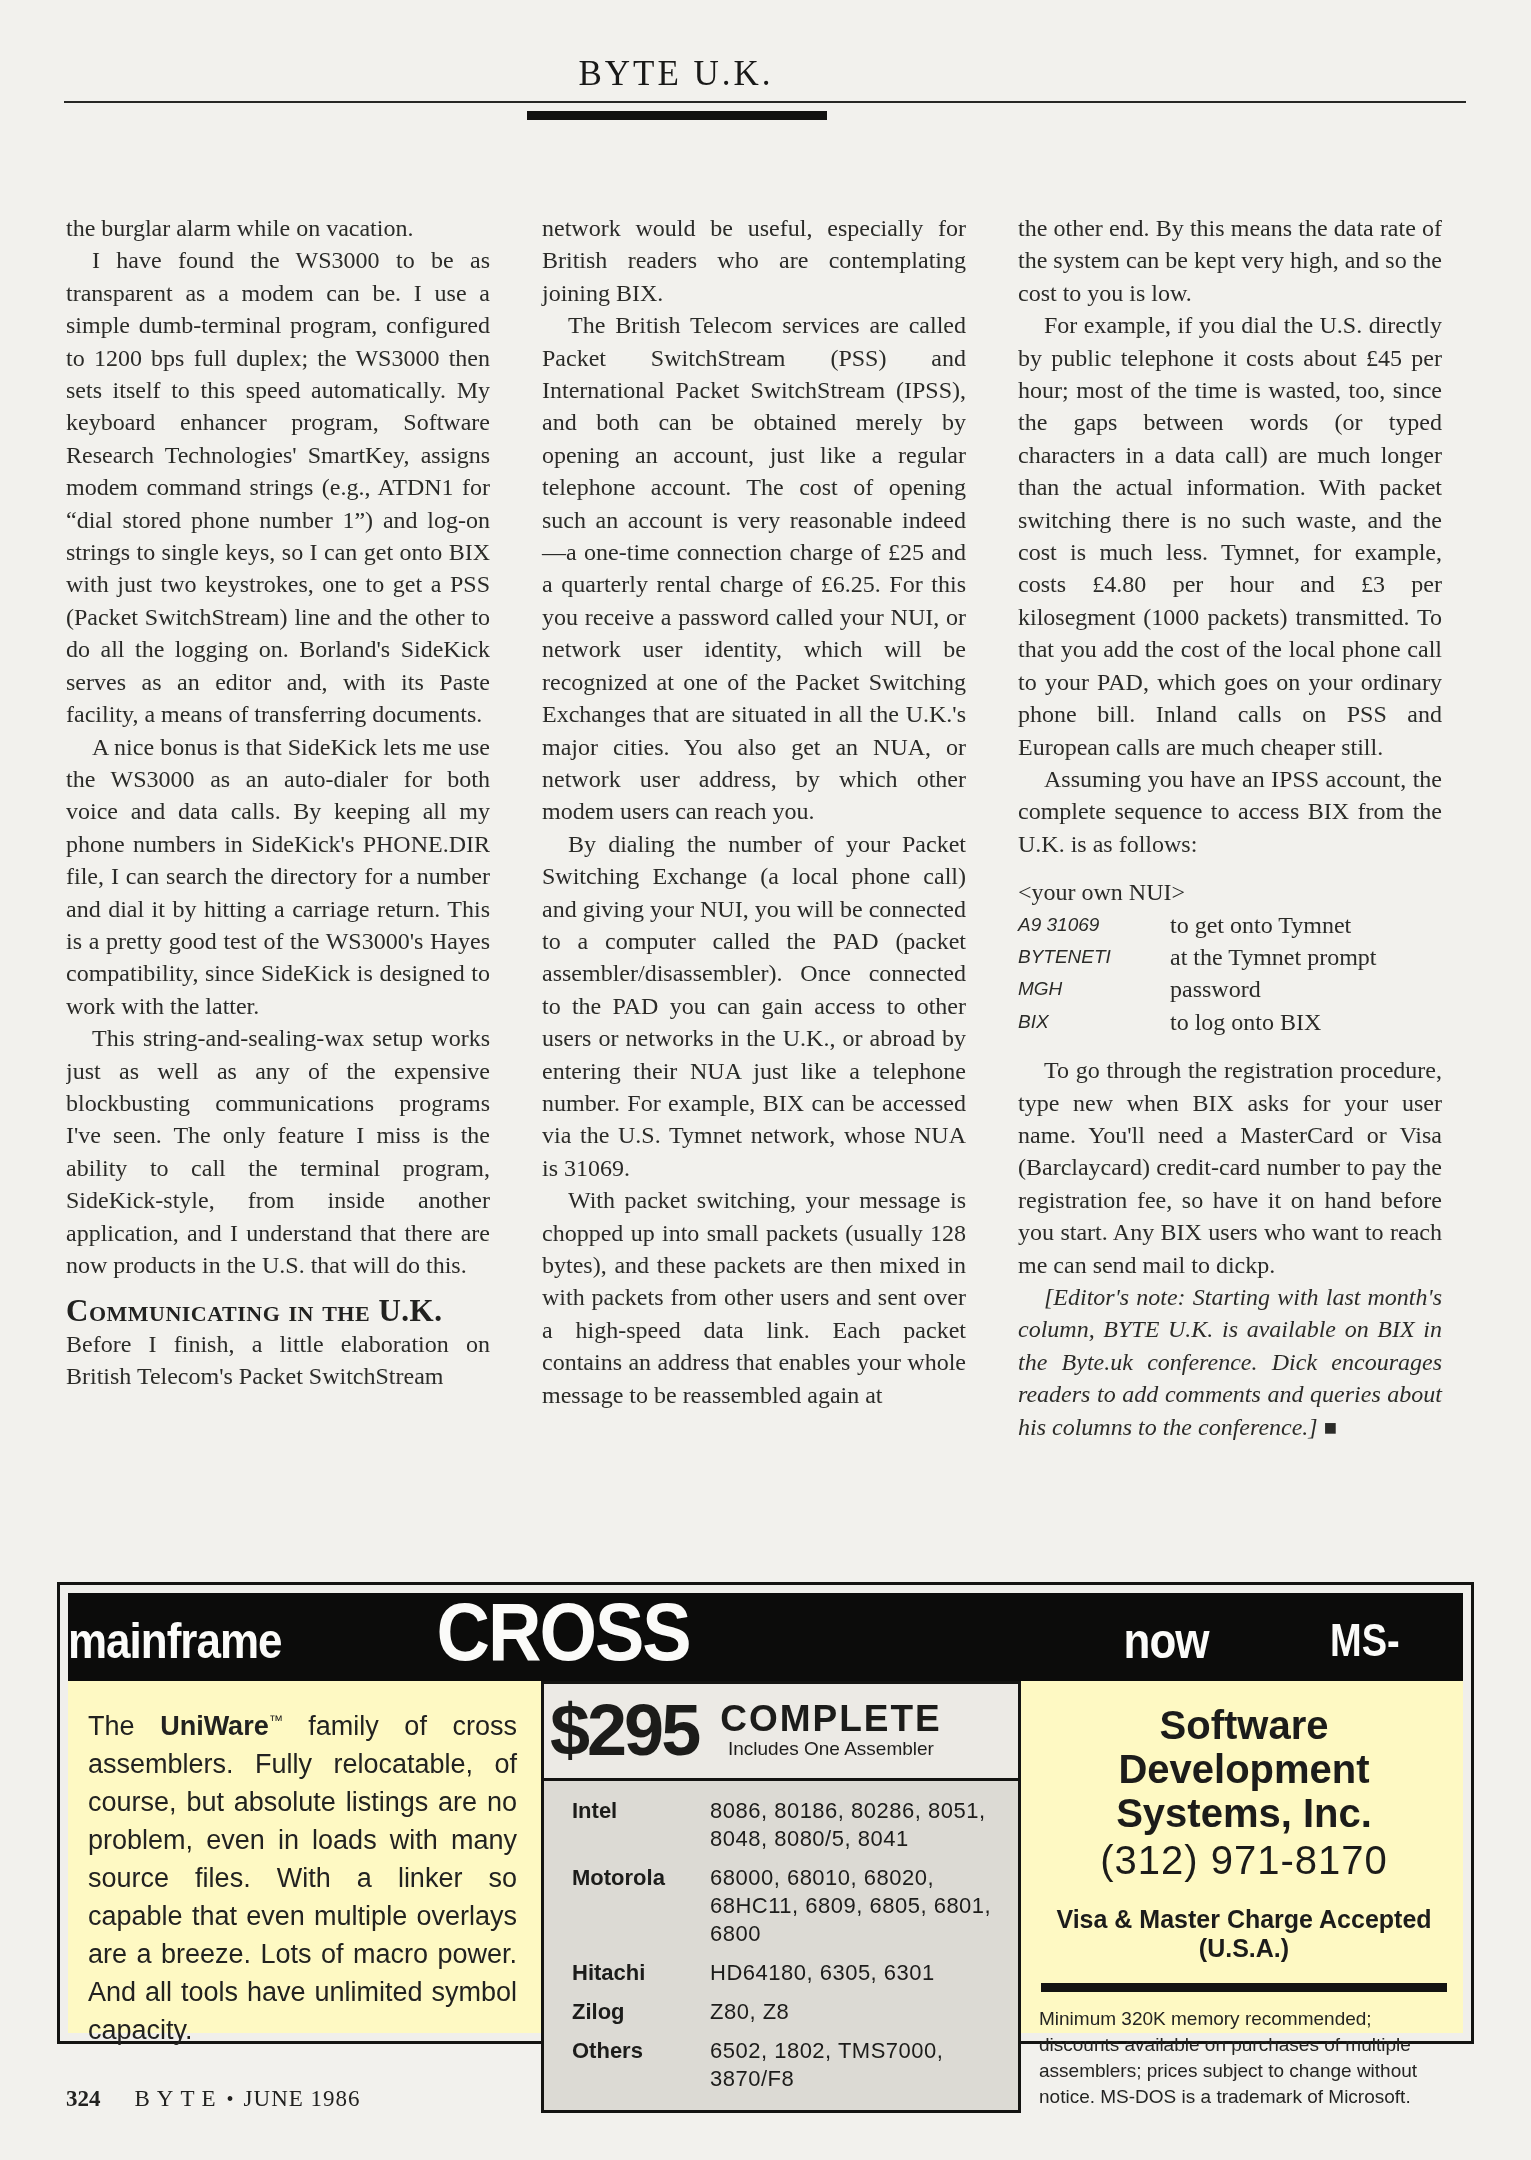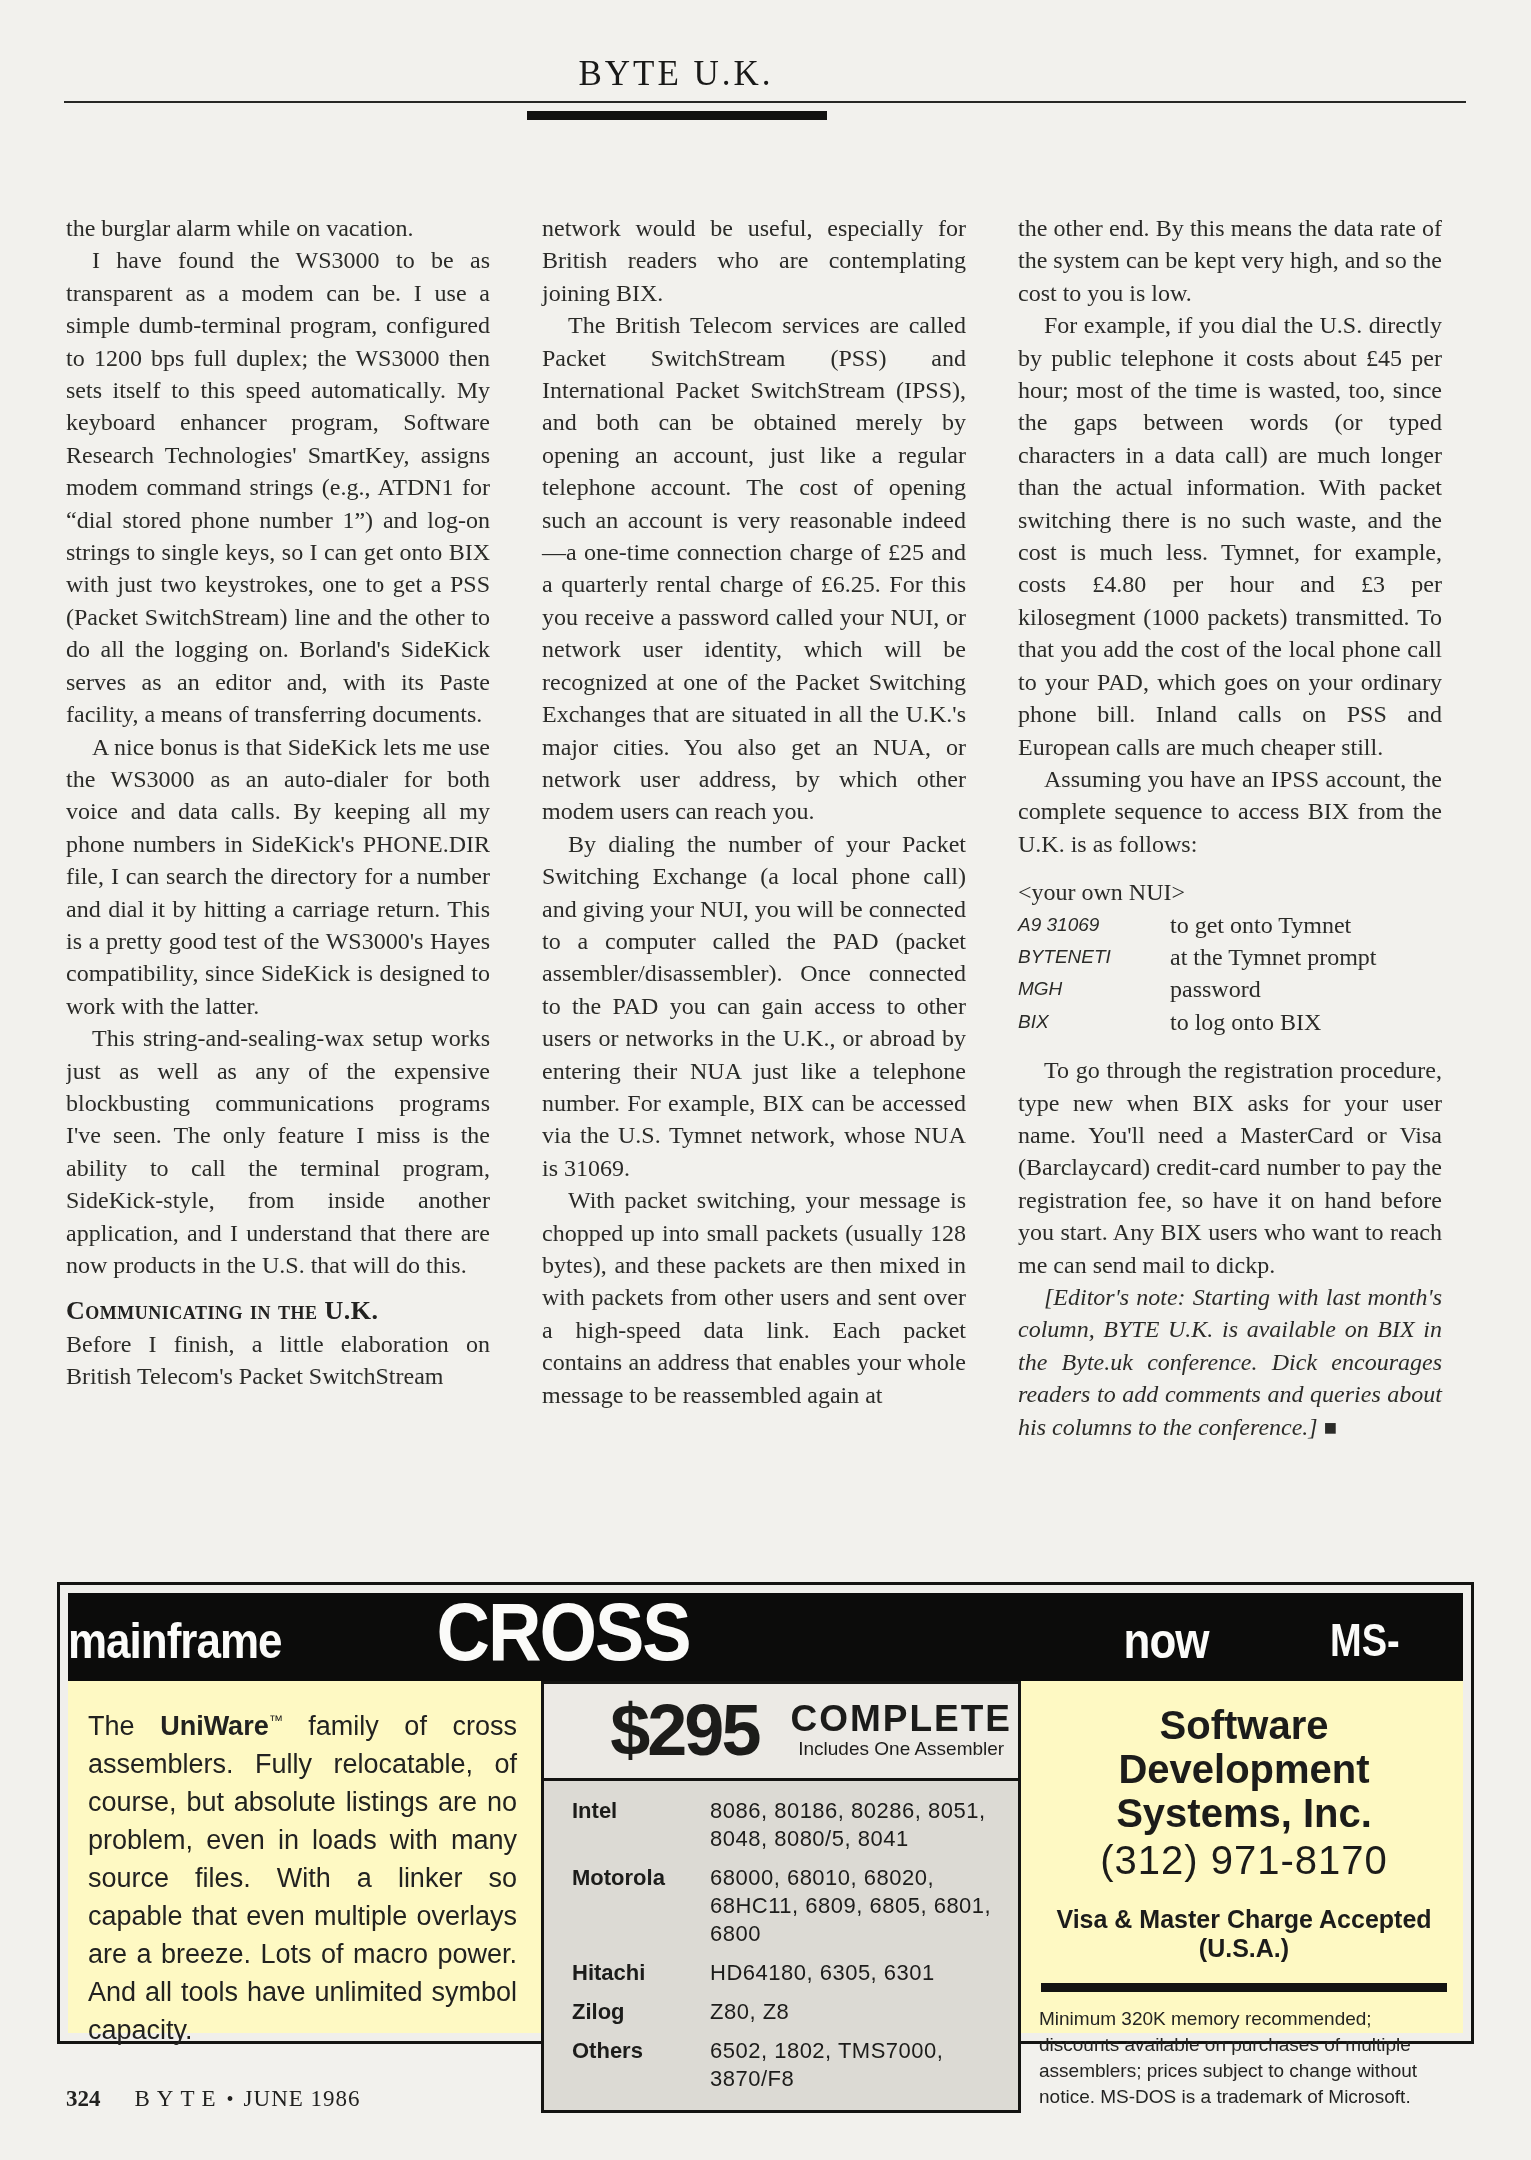--- a/index.html
+++ b/index.html
@@ -29,21 +29,21 @@
   }
   .col {
     width:424px; flex:0 0 424px;
     font-size:24px; line-height:32.4px; text-align:justify;
     color:#2b2b28;
   }
   .para { margin:0; text-indent:26px; }
   .para.first { text-indent:0; }
   .section-heading {
     margin:14px 0 0 0; font-variant:small-caps; font-weight:bold;
-    font-size:26px; letter-spacing:0.5px; text-indent:0; color:#222220;
+    font-size:31px; letter-spacing:0.5px; text-indent:0; color:#222220;
   }
   .login-block { margin:16px 0 16px 0; }
   .login-header { font-size:24px; }
   .login-row { display:flex; }
   .login-cmd {
     flex:0 0 152px; font-family:"Liberation Sans", sans-serif;
     font-size:19px;
     font-style:italic;
   }
   .login-desc { flex:1; }
@@ -75,21 +75,21 @@
   }
   .brand { font-weight:bold; }
   .tm { font-size:14px; vertical-align:super; }
   .ad-mid { }
   .price-box {
     height:100%; box-sizing:border-box; border:3px solid #141412;
     display:flex; flex-direction:column; background:#dcdad4;
   }
   .price-row {
     background:#eceae5; border-bottom:3px solid #141412;
-    display:flex; align-items:center; justify-content:flex-end; gap:32px;
+    display:flex; align-items:center; justify-content:flex-start; gap:22px;
     padding:10px 6px 12px 6px;
   }
   .price-amount { font-size:72px; font-weight:bold; letter-spacing:-3px; line-height:72px; }
   .price-right { text-align:center; }
   .price-label { font-size:37px; font-weight:bold; letter-spacing:2px; line-height:38px; }
   .price-sublabel { font-size:19px; line-height:22px; }
   .chip-table { flex:1; padding:16px 8px 6px 28px; overflow:hidden; }
   .chip-row { display:grid; grid-template-columns:138px 1fr; margin-bottom:11px; }
   .chip-maker { font-weight:bold; font-size:22px; line-height:28px; }
   .chip-list  { font-size:22px; line-height:28px; letter-spacing:0.5px; }

